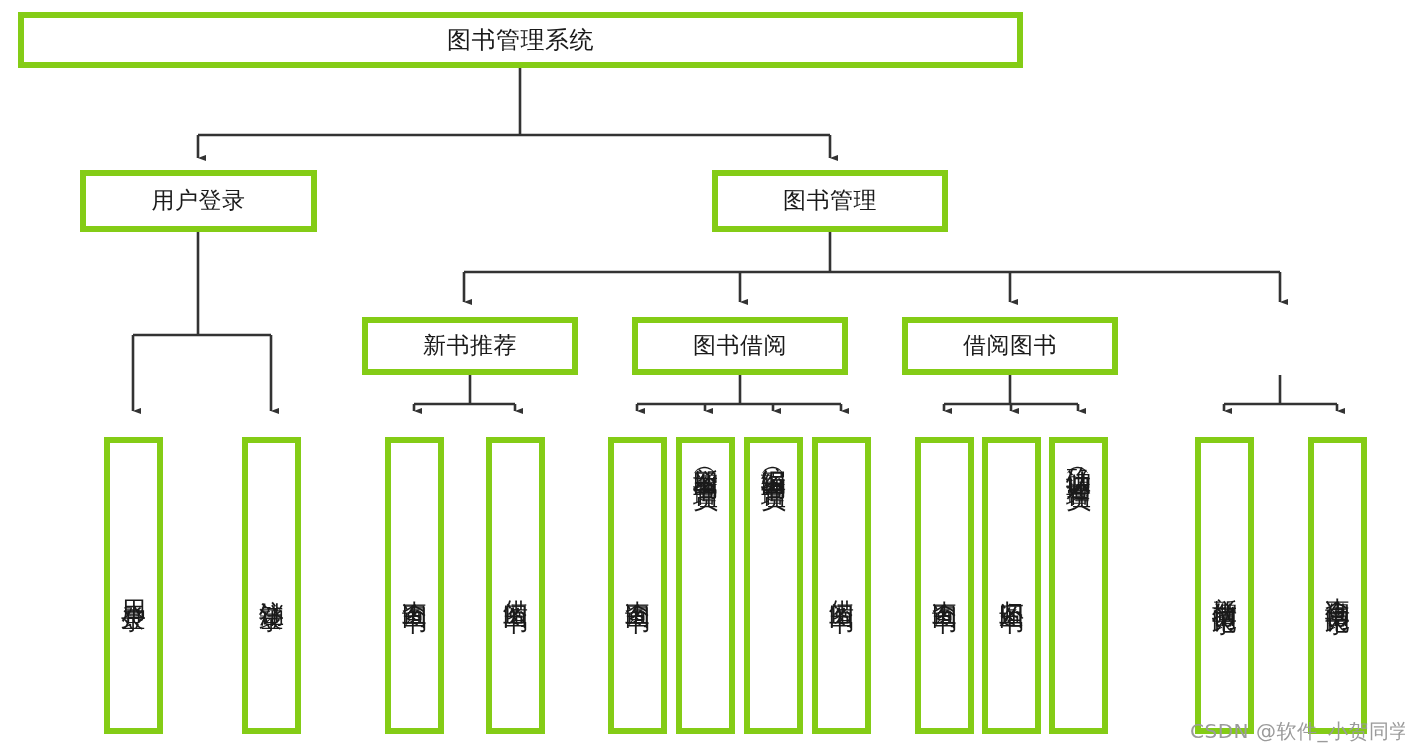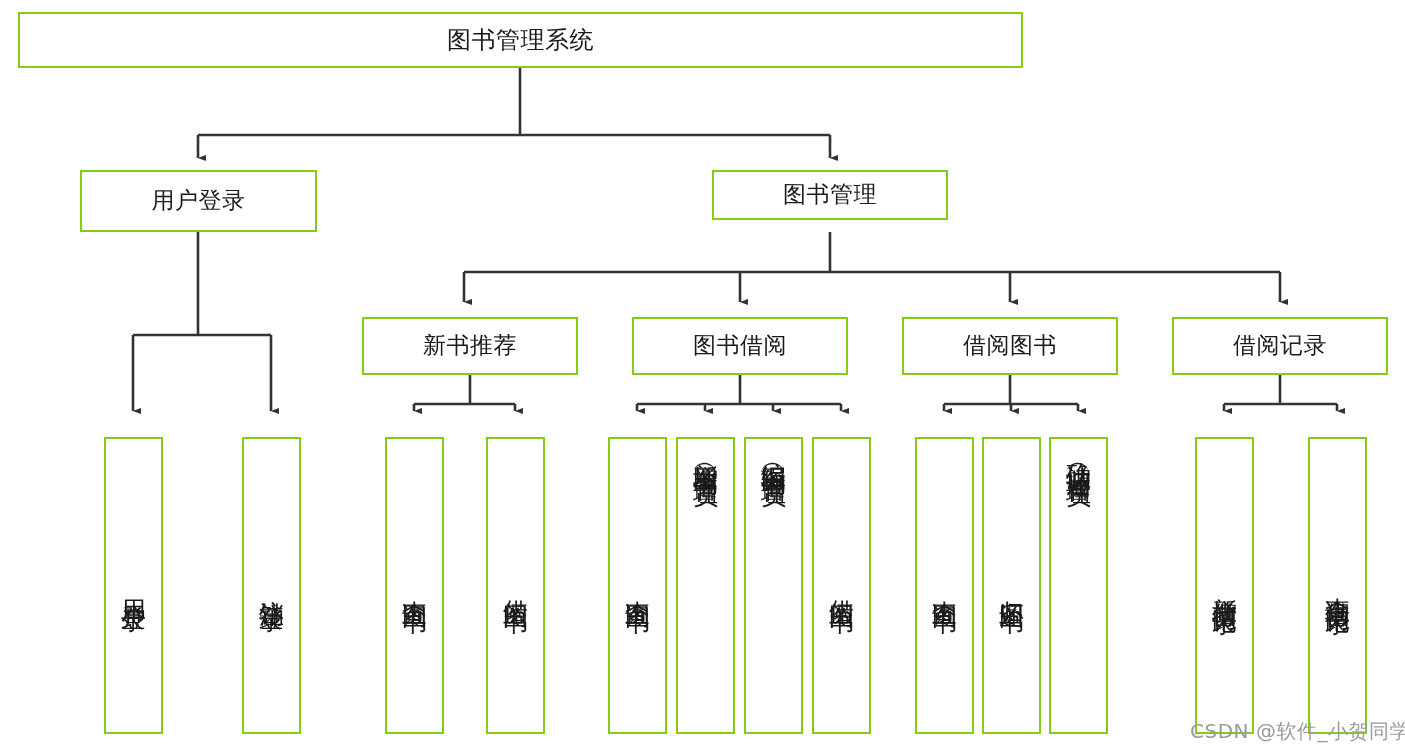--- a/index.html
+++ b/index.html
@@ -23,21 +23,21 @@
     left: 0;
     top: 0;
     width: 1405px;
     height: 747px;
     pointer-events: none;
   }
   .node {
     position: absolute;
     box-sizing: border-box;
     background: #ffffff;
-    border: 2px solid #84cc16;
+    border: 6px solid #84cc16;
     display: flex;
     align-items: center;
     justify-content: center;
     color: #1a1a1a;
   }
   .node-label {
     display: block;
     text-align: center;
     line-height: 1.18;
     letter-spacing: 0.5px;
@@ -134,39 +134,36 @@
   </svg>
 
   <div class="node horiz root" style="left:18px; top:12px; width:1005px; height:56px;">
     <span class="node-label">图书管理系统</span>
   </div>
 
   <div class="node horiz" style="left:80px; top:170px; width:237px; height:62px;">
     <span class="node-label">用户登录</span>
   </div>
 
-  <div class="node horiz" style="left:712px; top:170px; width:236px; height:50px;">
+  <div class="node horiz" style="left:712px; top:170px; width:236px; height:62px;">
     <span class="node-label">图书管理</span>
   </div>
 
   <div class="node horiz" style="left:632px; top:317px; width:216px; height:58px;">
     <span class="node-label">图书借阅</span>
   </div>
 
   <div class="node horiz" style="left:362px; top:317px; width:216px; height:58px;">
     <span class="node-label">新书推荐</span>
   </div>
 
   <div class="node horiz" style="left:902px; top:317px; width:216px; height:58px;">
     <span class="node-label">借阅图书</span>
   </div>
 
-  <div class="node horiz" style="left:1172px; top:317px; width:216px; height:58px;">
-    <span class="node-label">借阅记录</span>
-  </div>
 
   <div class="node vert centered" style="left:104px; top:437px; width:59px; height:297px;">
     <span class="node-label">用户登录</span>
   </div>
 
   <div class="node vert centered" style="left:242px; top:437px; width:59px; height:297px;">
     <span class="node-label">注销登录</span>
   </div>
 
   <div class="node vert centered" style="left:385px; top:437px; width:59px; height:297px;">

